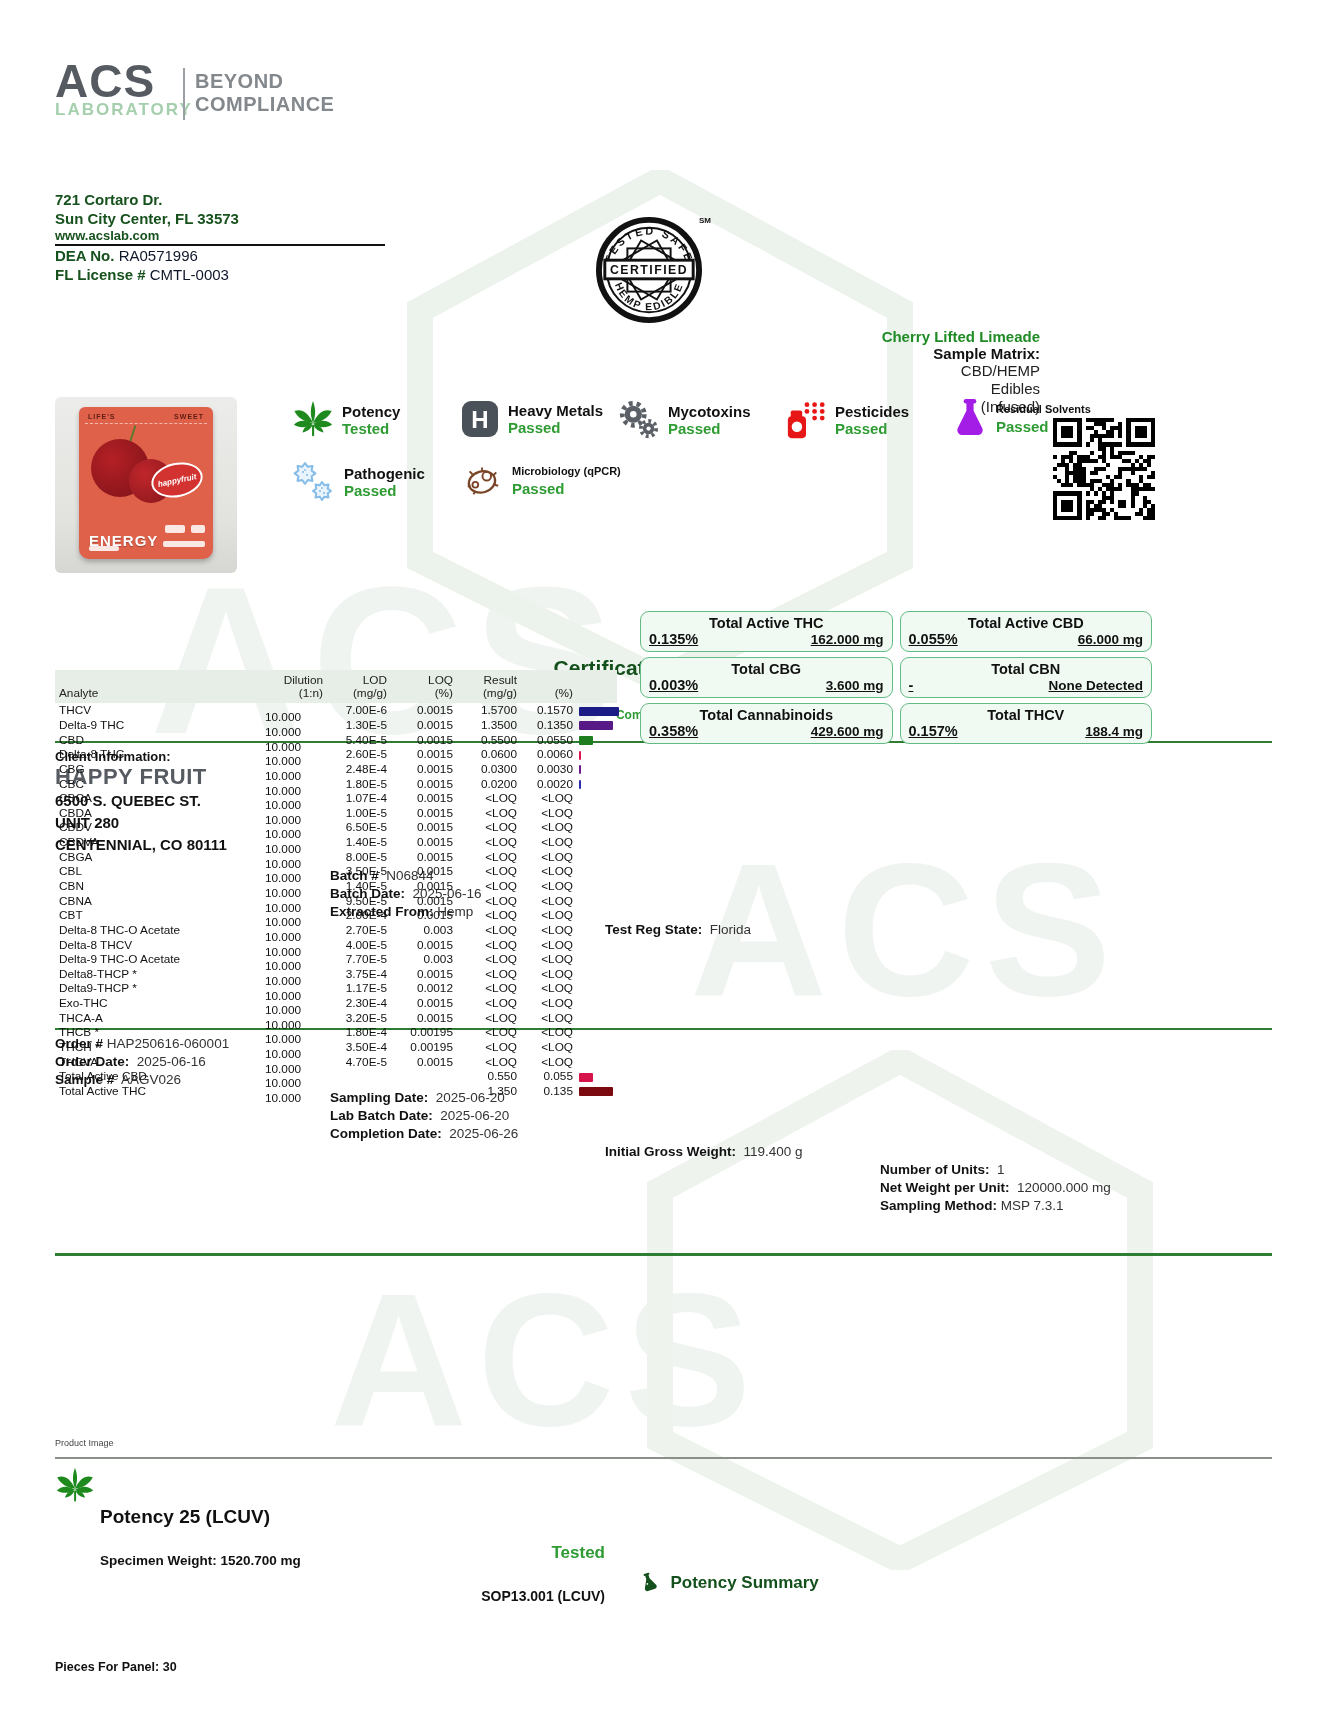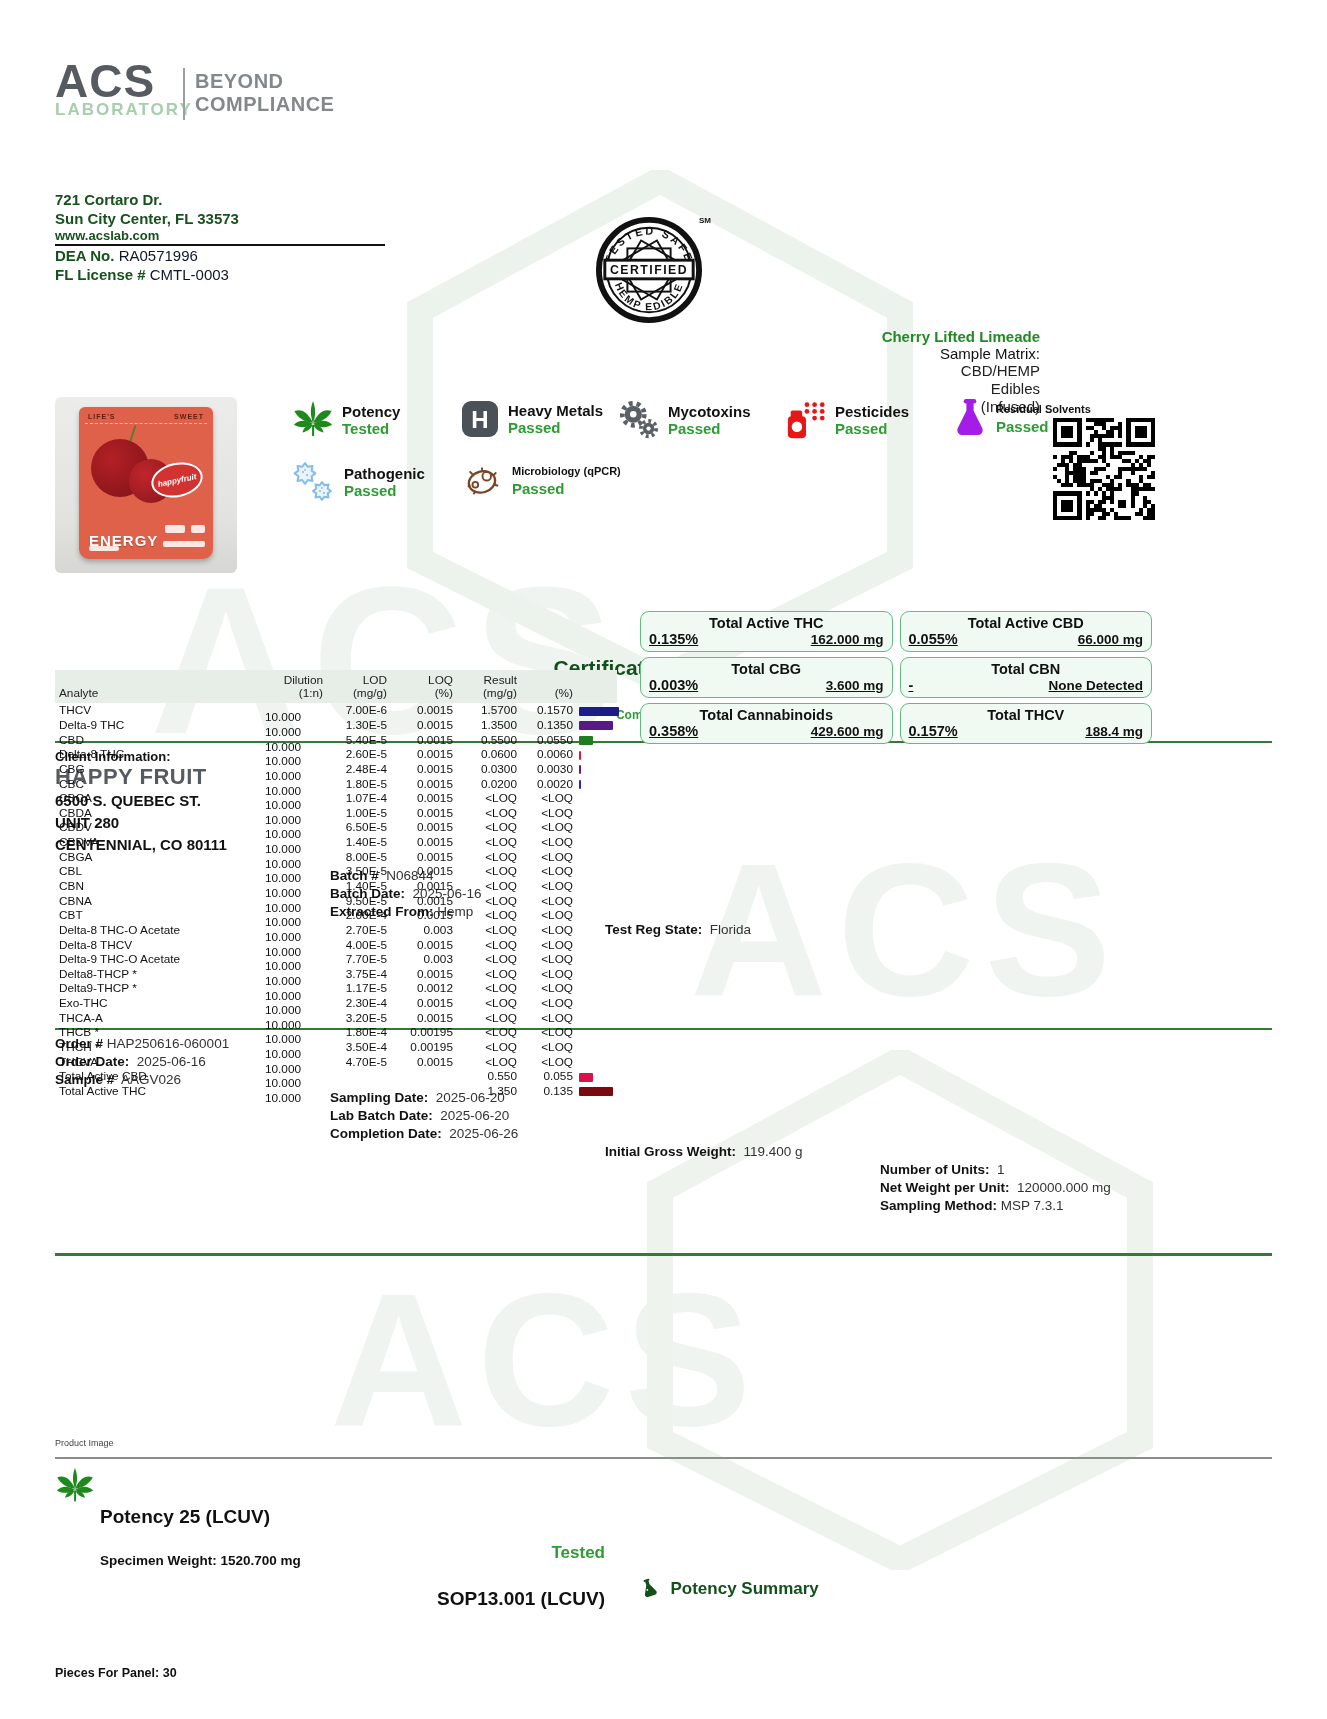--- a/index.html
+++ b/index.html
@@ -14,21 +14,21 @@
   .acs-lab { font-size:17px; font-weight:bold; color:#a6cfae; letter-spacing:2px; }
   .acs-div { position:absolute; left:128px; top:6px; width:2px; height:52px; background:#9aa0a5; }
   .acs-tag { position:absolute; left:140px; top:8px; font-size:20px; font-weight:bold; color:#83888d; line-height:23px; letter-spacing:0.5px; }
   .addr { font-size:15px; font-weight:bold; color:#17511d; line-height:19px; }
   .site { font-size:13px; font-weight:bold; color:#17511d; }
   .site-rule { width:330px; border-bottom:2.5px solid #111; margin-top:1px; }
   .lic { font-size:15px; line-height:19px; }
   .lic b { color:#17511d; }
   .lic span { color:#0f172a; font-weight:normal; }
   .prod-name { font-size:15px; font-weight:bold; color:#1f8b24; }
-  .matrix-lbl { font-size:15px; font-weight:normal; color:#111; }
+  .matrix-lbl { font-size:15px; font-weight:bold; color:#111; }
   .matrix-ln { font-size:15px; color:#222; line-height:18px; }
   .coa-title { font-size:21px; font-weight:bold; color:#14501c; text-align:center; }
   .coa-sub { font-size:12px; font-weight:bold; color:#2e9b33; text-align:center; }
   .hr-green { height:2px; background:#2e7d32; }
   .hr-green-thick { height:3px; background:#2e7d32; }
   .hr-gray { height:2px; background:#8a8f8a; }
 
   
   .lblrow { font-size:13.5px; line-height:18px; }
   .lblrow b { color:#111; }
@@ -54,21 +54,21 @@
   .hf-badge { position:absolute; right:10px; top:56px; width:52px; height:34px; background:#d23331; border:2px solid #fff; border-radius:50%; transform:rotate(-12deg); display:flex; align-items:center; justify-content:center; }
   .hf-badge span { color:#fff; font-size:8px; font-weight:bold; font-style:italic; }
   .pouch-energy { position:absolute; left:10px; bottom:10px; color:#fff; font-size:15px; font-weight:bold; letter-spacing:1px; text-shadow:0 1px 1px rgba(0,0,0,.3); }
   .pouch-chip { position:absolute; background:rgba(255,255,255,.85); border-radius:2px; }
   .photo-cap { font-size:9px; color:#444; }
 
   
   .pot-title { font-size:19px; font-weight:bold; color:#111; }
   .pot-spec { font-size:13.5px; font-weight:bold; color:#111; }
   .pot-tested { font-size:17px; font-weight:bold; color:#2e9b33; text-align:right; }
-  .pot-sop { font-size:19px; font-weight:bold; color:#111; text-align:right; }
+  .pot-sop { font-size:14px; font-weight:bold; color:#111; text-align:right; }
   .pieces { font-size:12.5px; font-weight:bold; color:#111; }
 
   
   .sum-title { font-size:17px; font-weight:bold; color:#14501c; }
   .sum-grid { position:absolute; left:640px; top:611px; width:512px; display:grid; grid-template-columns:1fr 1fr; gap:5px 7px; }
   .card { background:#f0faf3; border:1.5px solid #63bb84; border-radius:9px; padding:3px 8px 4px; height:41px; }
   .card .ct { text-align:center; font-size:14.5px; font-weight:bold; color:#111; }
   .card .cb { display:flex; justify-content:space-between; align-items:baseline;text-decoration:underline; }
   .card .cp { font-size:14.5px; font-weight:bold; color:#111; }
   .card .cm { font-size:13.5px; font-weight:bold; color:#111; }

